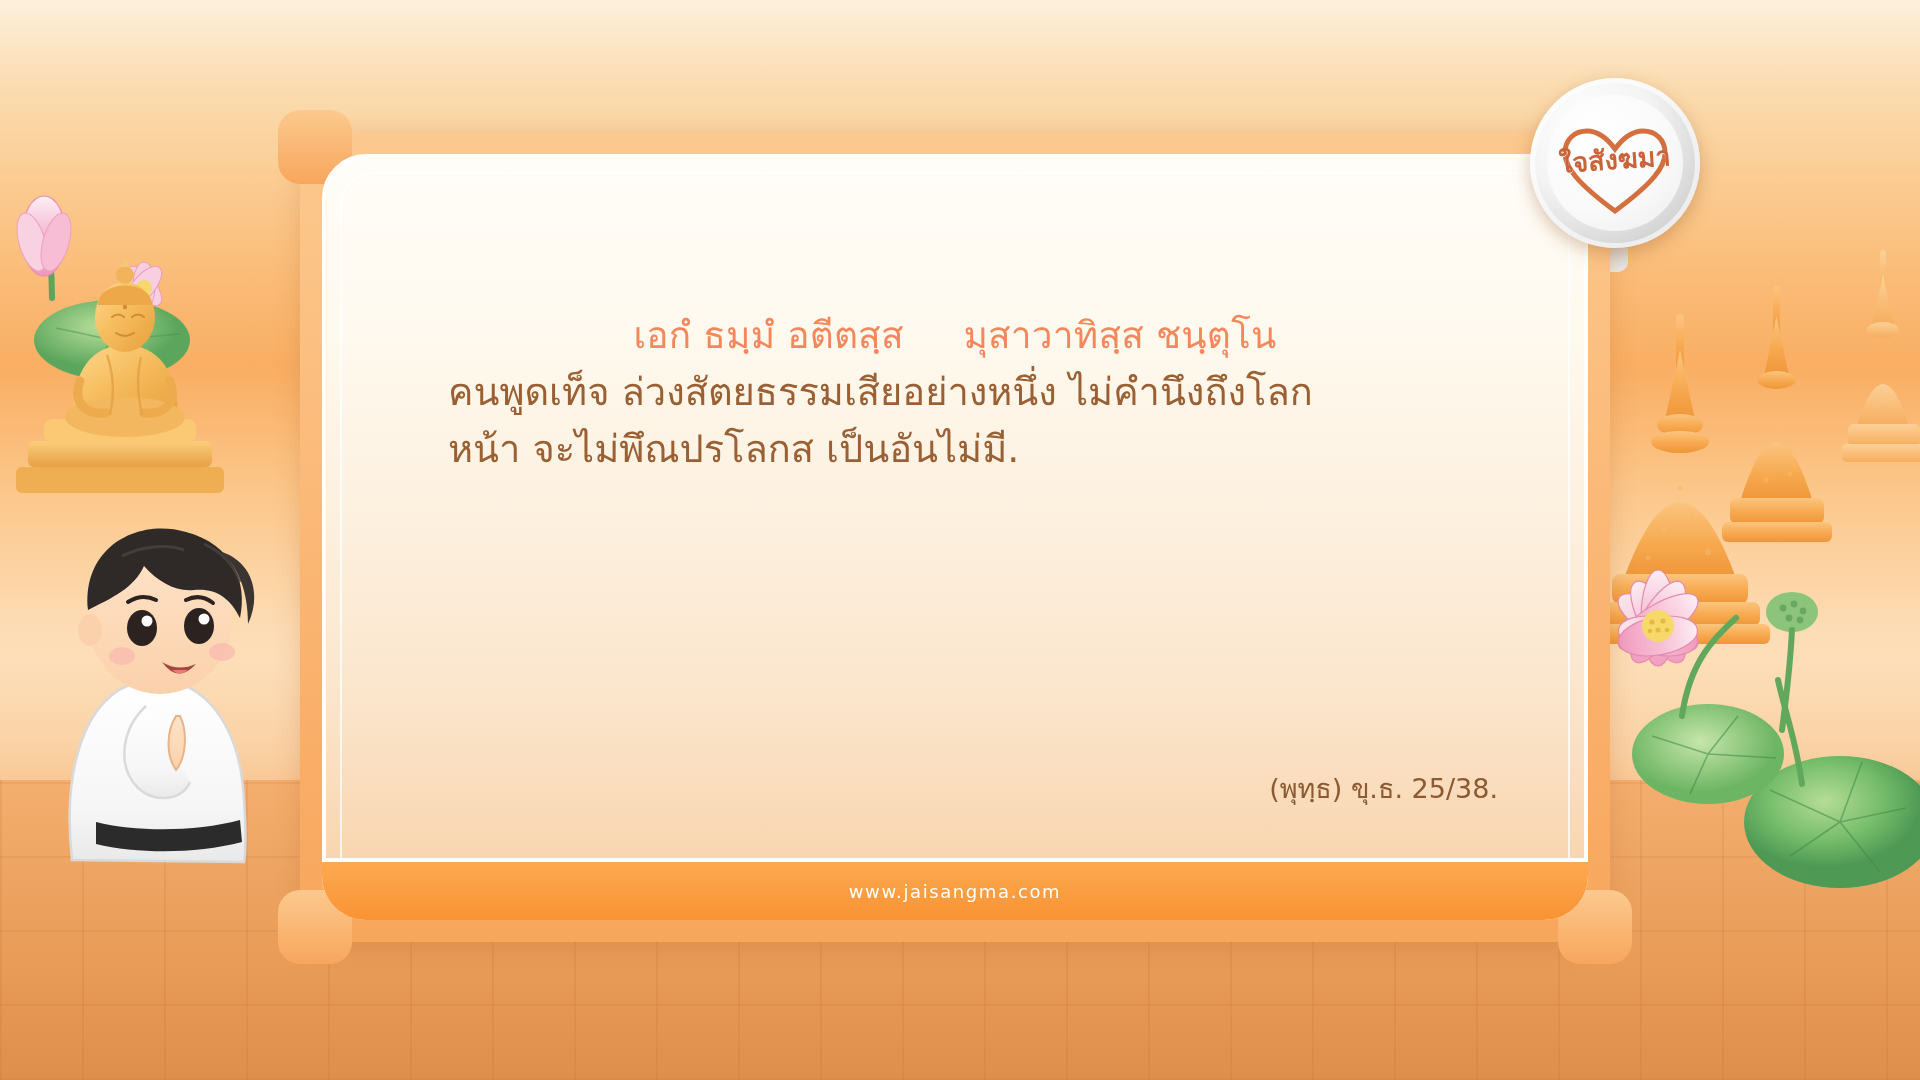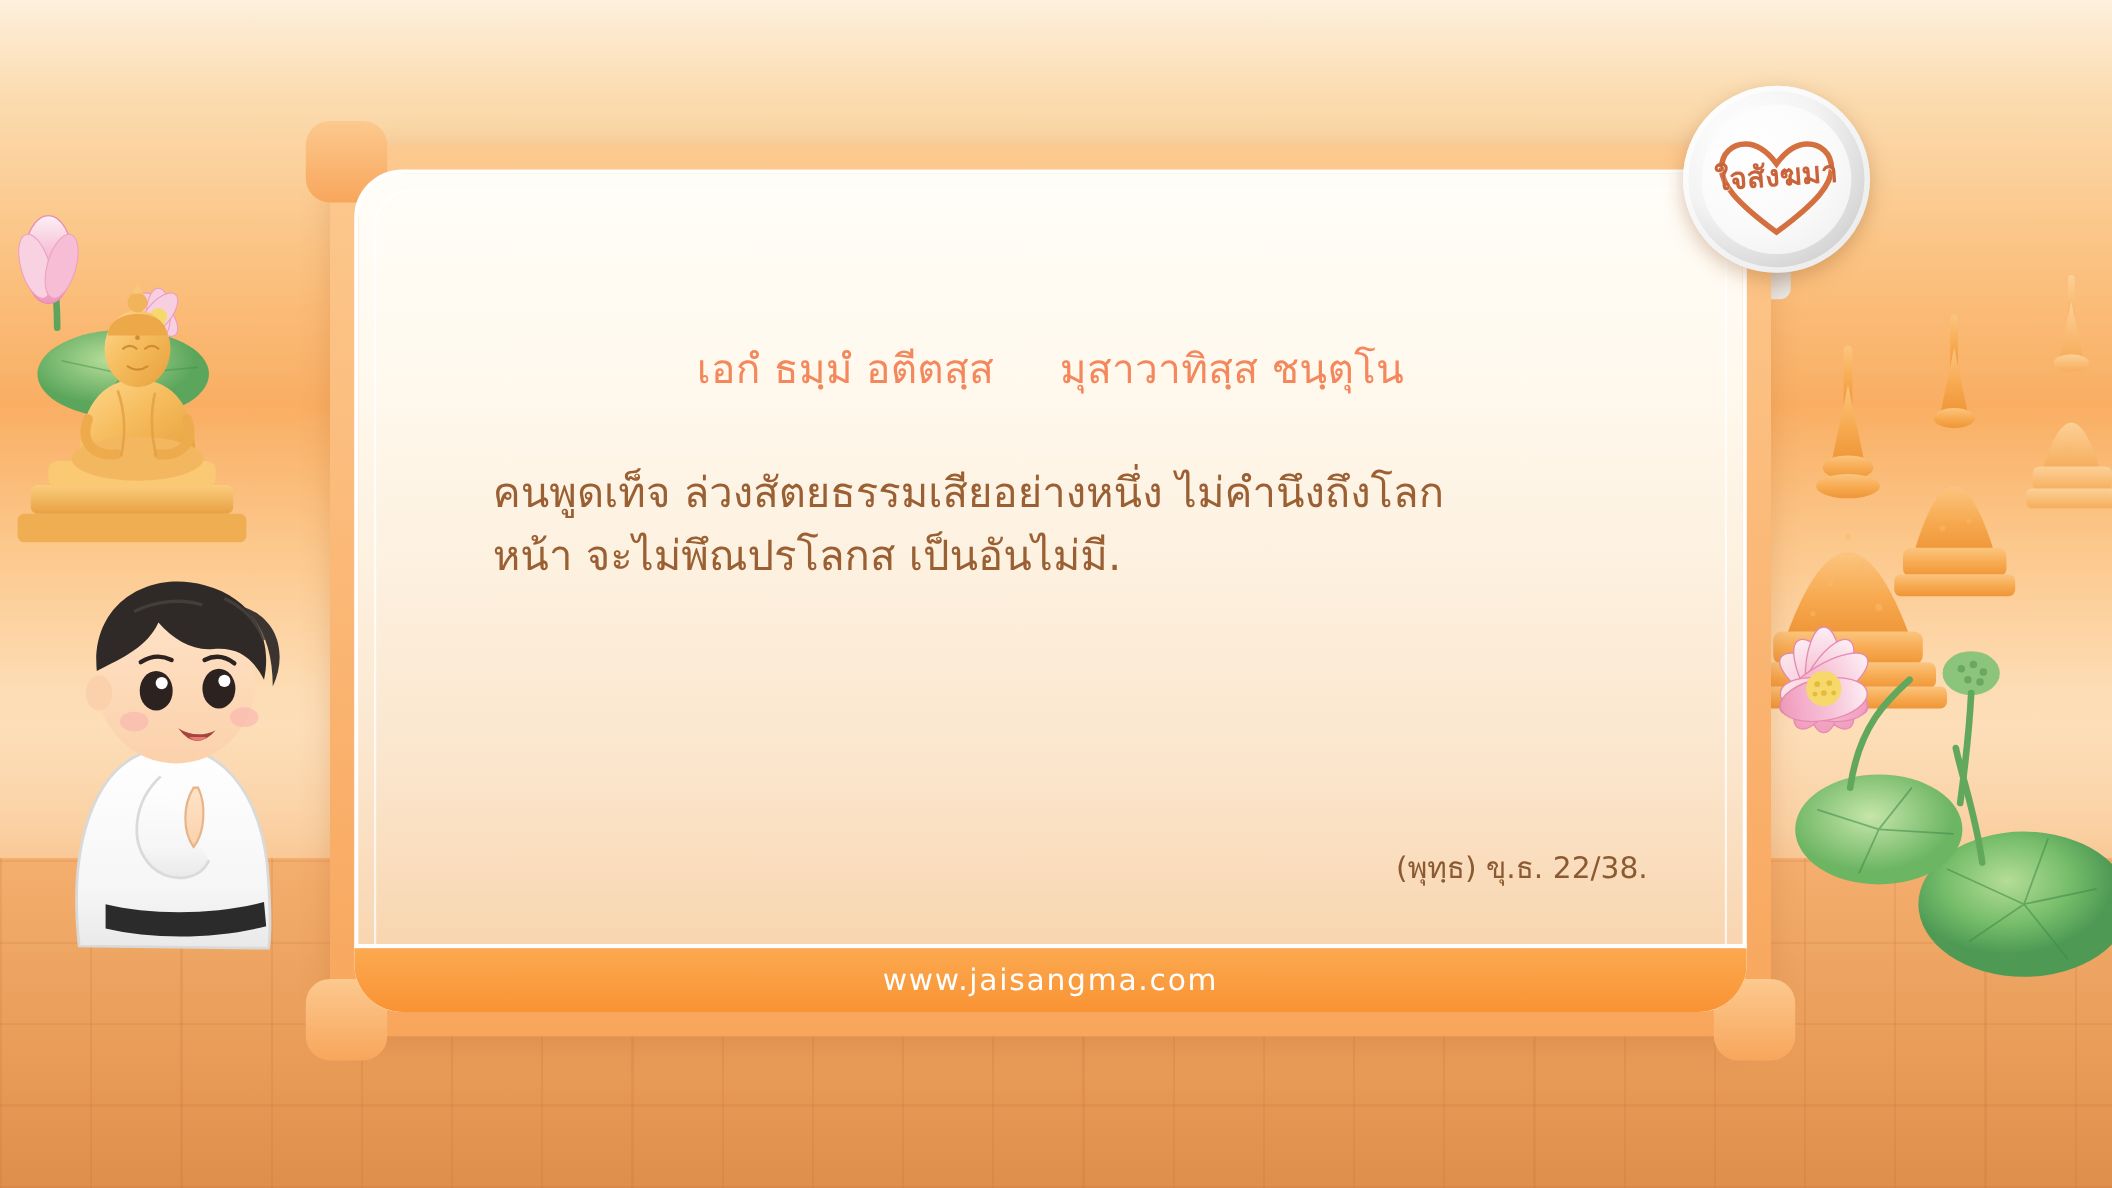--- a/index.html
+++ b/index.html
@@ -84,21 +84,20 @@
   .pali{
     color:#f4885c;
     font-size:37px;
     font-weight:normal;
     line-height:1.50;
     text-align:center;
     letter-spacing:.2px;
     white-space:pre;
   }
   .thai{
-    margin-top:56px;
     color:#9a5f32;
     font-size:38px;
     line-height:1.50;
     text-align:left;
     padding-left:26px;
     padding-right:10px;
   }
   .citation{
     position:absolute; right:86px; bottom:106px;
     color:#8b5a33;
@@ -107,21 +106,21 @@
 
   
   .url-bar{
     position:absolute; left:22px; right:22px; bottom:22px; height:62px;
     border-radius:0 0 44px 44px;
     background:linear-gradient(180deg,#fca94f 0%,#f99334 100%);
     border-top:4px solid #ffffff;
     display:flex; align-items:center; justify-content:center;
   }
   .url-bar span{
-    color:#ffffff; font-size:27px; letter-spacing:1.6px;
+    color:#ffffff; font-size:18px; letter-spacing:1.6px;
   }
 
   
   .logo-badge{
     position:absolute; left:1530px; top:78px; width:170px; height:170px;
     border-radius:50%;
     background:radial-gradient(circle at 32% 28%, #ffffff 0%, #f3f3f3 42%, #d8d8d8 72%, #bcbcbc 100%);
     box-shadow:0 6px 18px rgba(150,90,40,.35), inset 0 0 0 5px rgba(255,255,255,.6);
     display:flex; align-items:center; justify-content:center;
   }
@@ -446,21 +445,21 @@
     <div class="notch bl"></div>
     <div class="notch br"></div>
   </div>
 
   <div class="card-inner">
     <div class="content">
       <div class="pali">เอกํ ธมฺมํ อตีตสฺส     มุสาวาทิสฺส ชนฺตุโน</div>
       <div class="thai">คนพูดเท็จ ล่วงสัตยธรรมเสียอย่างหนึ่ง ไม่คำนึงถึงโลก</div>
       <div class="thai" style="margin-top:0">หน้า จะไม่พึณปรโลกส เป็นอันไม่มี.</div>
     </div>
-    <div class="citation">(พุทฺธ) ขุ.ธ. 22/38.</div>
+    <div class="citation">(พุทฺธ) ขุ.ธ. 25/38.</div>
   </div>
 
   <div class="url-bar">
     <span>www.jaisangma.com</span>
   </div>
 </div>
 
 <div class="badge-tail"></div>
 <div class="logo-badge">
   <div class="logo-inner">

